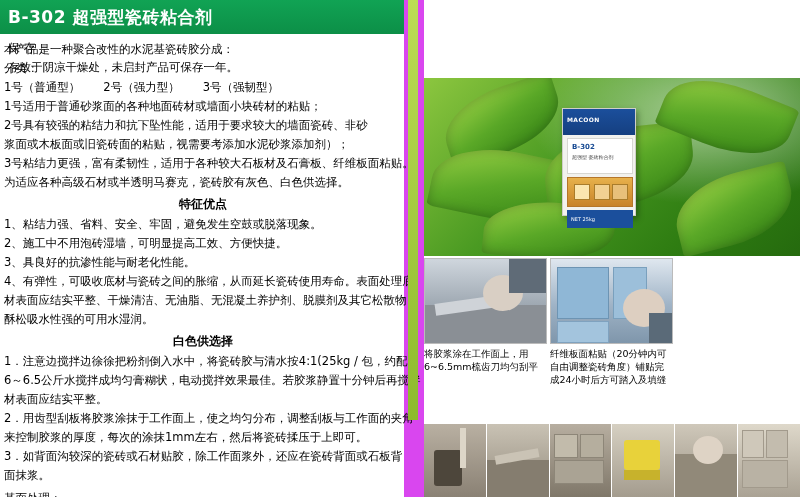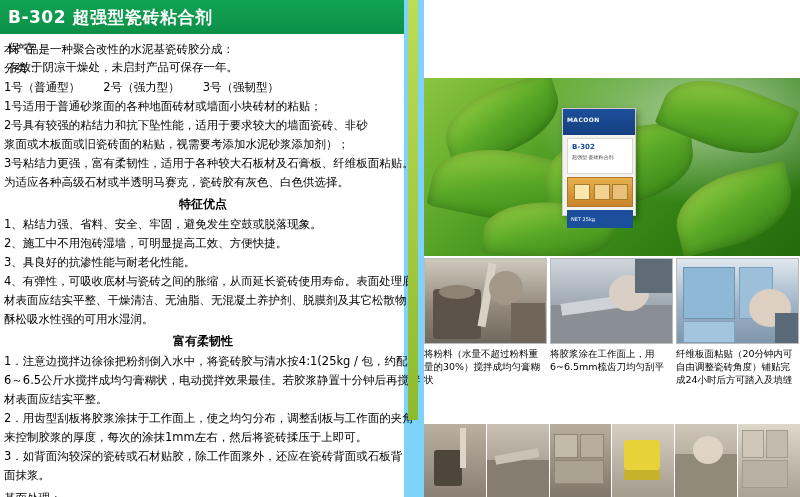--- a/index.html
+++ b/index.html
@@ -6,21 +6,21 @@
   html, body {
     margin: 0; padding: 0;
     width: 800px; height: 497px;
     background: #ffffff;
     font-family: "DejaVu Sans", "Liberation Sans", sans-serif;
   }
   #page {
     position: relative;
     width: 800px; height: 497px;
     overflow: hidden;
-    background: #7dd3fc;
+    background: #d946ef;
   }
 
   
   .left-col {
     position: absolute;
     left: 0; top: 0;
     width: 404px; height: 497px;
     background: #ffffff;
   }
   .title-bar {
@@ -225,21 +225,21 @@
       <p class="para">为适应各种高级石材或半透明马赛克，瓷砖胶有灰色、白色供选择。</p>
 
       <div class="section-head">特征优点</div>
       <p class="para">1、粘结力强、省料、安全、牢固，避免发生空鼓或脱落现象。</p>
       <p class="para">2、施工中不用泡砖湿墙，可明显提高工效、方便快捷。</p>
       <p class="para">3、具良好的抗渗性能与耐老化性能。</p>
       <p class="para">4、有弹性，可吸收底材与瓷砖之间的胀缩，从而延长瓷砖使用寿命。表面处理底</p>
       <p class="para">材表面应结实平整、干燥清洁、无油脂、无混凝土养护剂、脱膜剂及其它松散物，</p>
       <p class="para">酥松吸水性强的可用水湿润。</p>
 
-      <div class="section-head">富有柔韧性</div>
+      <div class="section-head">白色供选择</div>
       <p class="para">1．注意边搅拌边徐徐把粉剂倒入水中，将瓷砖胶与清水按4:1(25kg / 包，约配</p>
       <p class="para">6～6.5公斤水搅拌成均匀膏糊状，电动搅拌效果最佳。若胶浆静置十分钟后再搅拌</p>
       <p class="para">材表面应结实平整。</p>
       <p class="para">2．用齿型刮板将胶浆涂抹于工作面上，使之均匀分布，调整刮板与工作面的夹角</p>
       <p class="para">来控制胶浆的厚度，每次的涂抹1mm左右，然后将瓷砖揉压于上即可。</p>
       <p class="para">3．如背面沟较深的瓷砖或石材贴胶，除工作面浆外，还应在瓷砖背面或石板背</p>
       <p class="para">面抹浆。</p>
 
       <div class="spacer-sm"></div>
       <p class="para">基面处理：</p>
@@ -278,30 +278,20 @@
         <div class="pb-tile pb-tile3"></div>
       </div>
       <div class="pb-foot">
         <span>NET 25kg</span>
       </div>
     </div>
   </div>
 
   <div class="photo-row">
 
-    <div class="photo-card">
-      <div class="thumb th-a">
-        <div class="rect" style="left:8px; top:30px; width:48px; height:50px; background:#5b5348; border-radius:4px;"></div>
-        <div class="blob" style="left:14px; top:26px; width:36px; height:14px; background:#8d8374;"></div>
-        <div class="rect" style="left:58px; top:4px; width:8px; height:64px; background:#d8d2c6; transform:rotate(10deg);"></div>
-        <div class="blob" style="left:64px; top:12px; width:34px; height:34px; background:#a29789;"></div>
-        <div class="rect" style="left:86px; top:44px; width:34px; height:42px; background:#6f6558;"></div>
-      </div>
-      <div class="cap">将粉料（水量不超过粉料重量的30%）搅拌成均匀膏糊状</div>
-    </div>
 
     <div class="photo-card">
       <div class="thumb th-b">
         <div class="rect" style="left:0px; top:46px; width:123px; height:40px; background:#8a8f95;"></div>
         <div class="rect" style="left:10px; top:40px; width:70px; height:12px; background:#cfd3d8; transform:rotate(-8deg);"></div>
         <div class="blob" style="left:58px; top:16px; width:40px; height:36px; background:#d9cfc4;"></div>
         <div class="rect" style="left:84px; top:0px; width:39px; height:34px; background:#5f6b77;"></div>
       </div>
       <div class="cap">将胶浆涂在工作面上，用6~6.5mm梳齿刀均匀刮平</div>
     </div>

